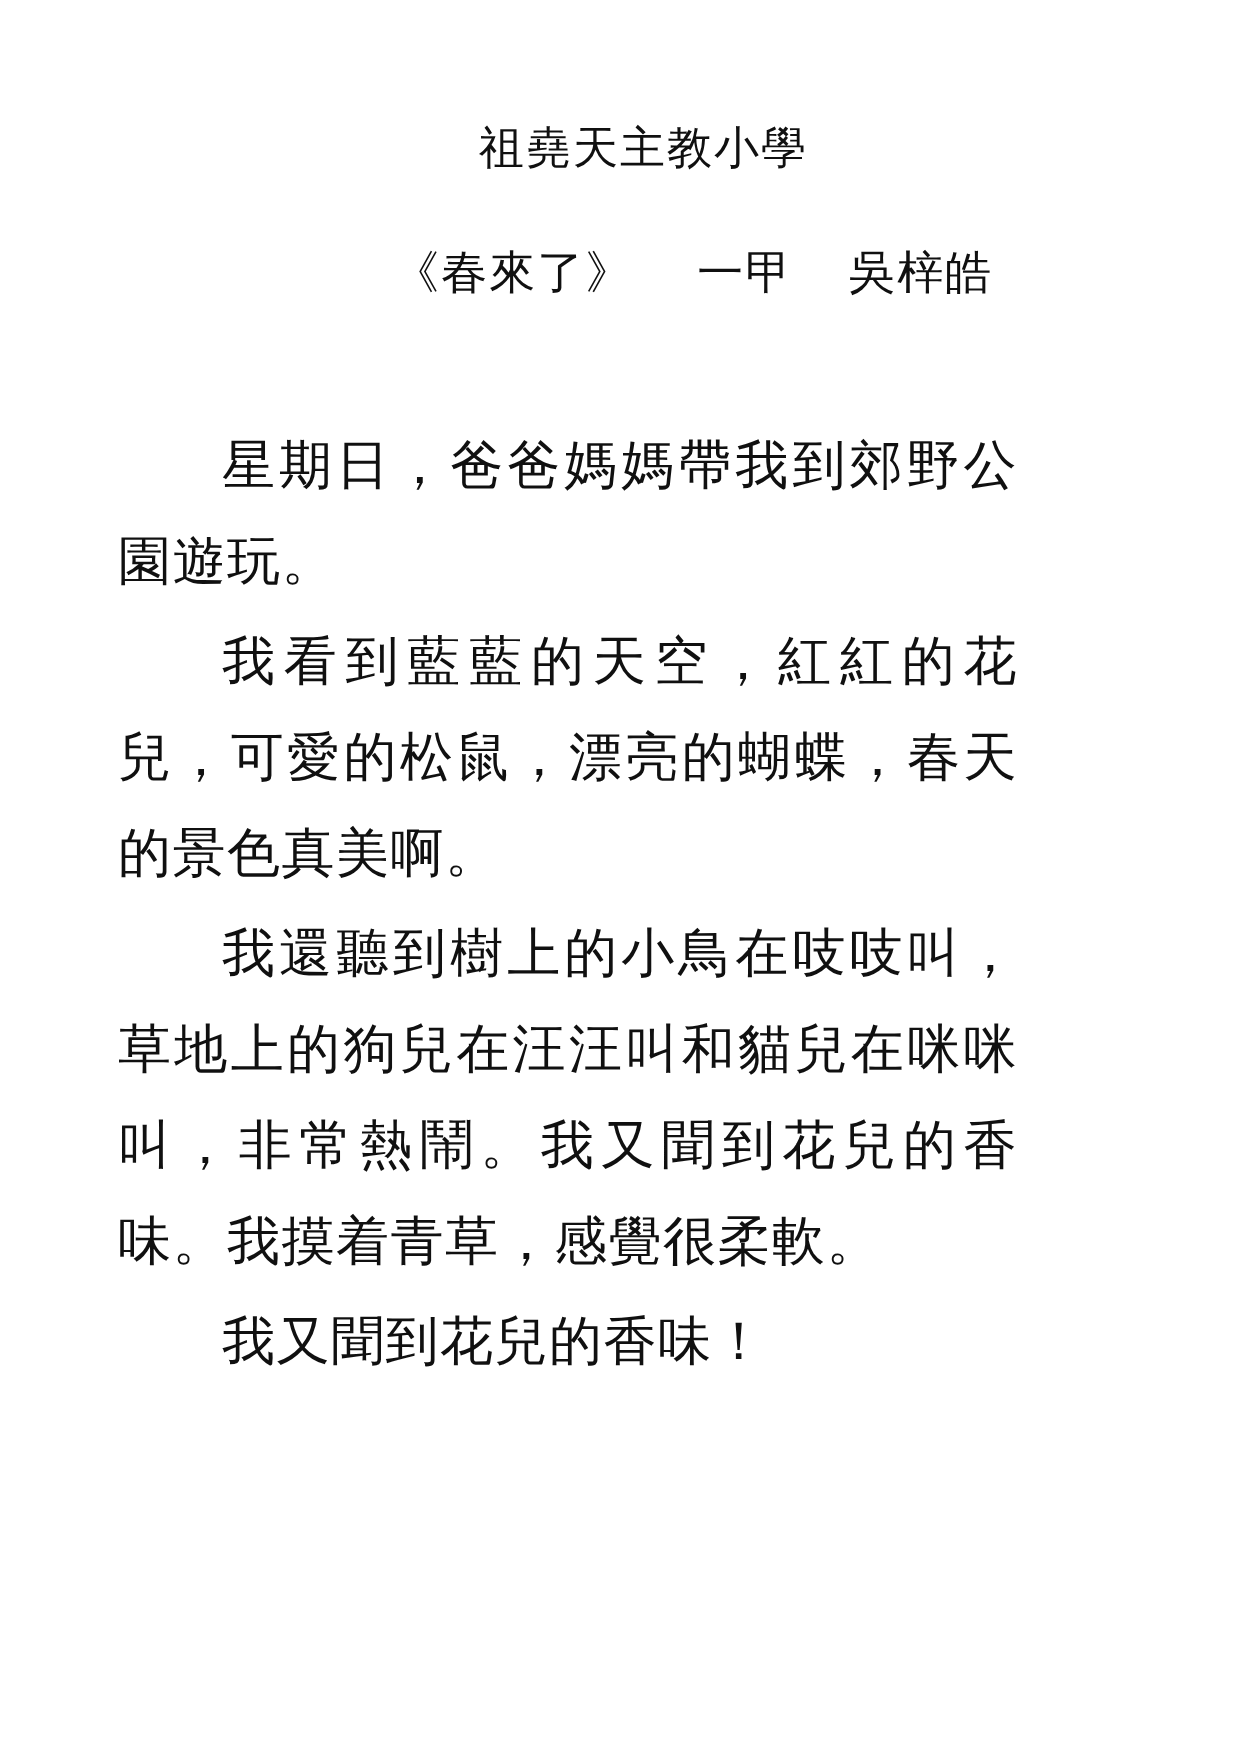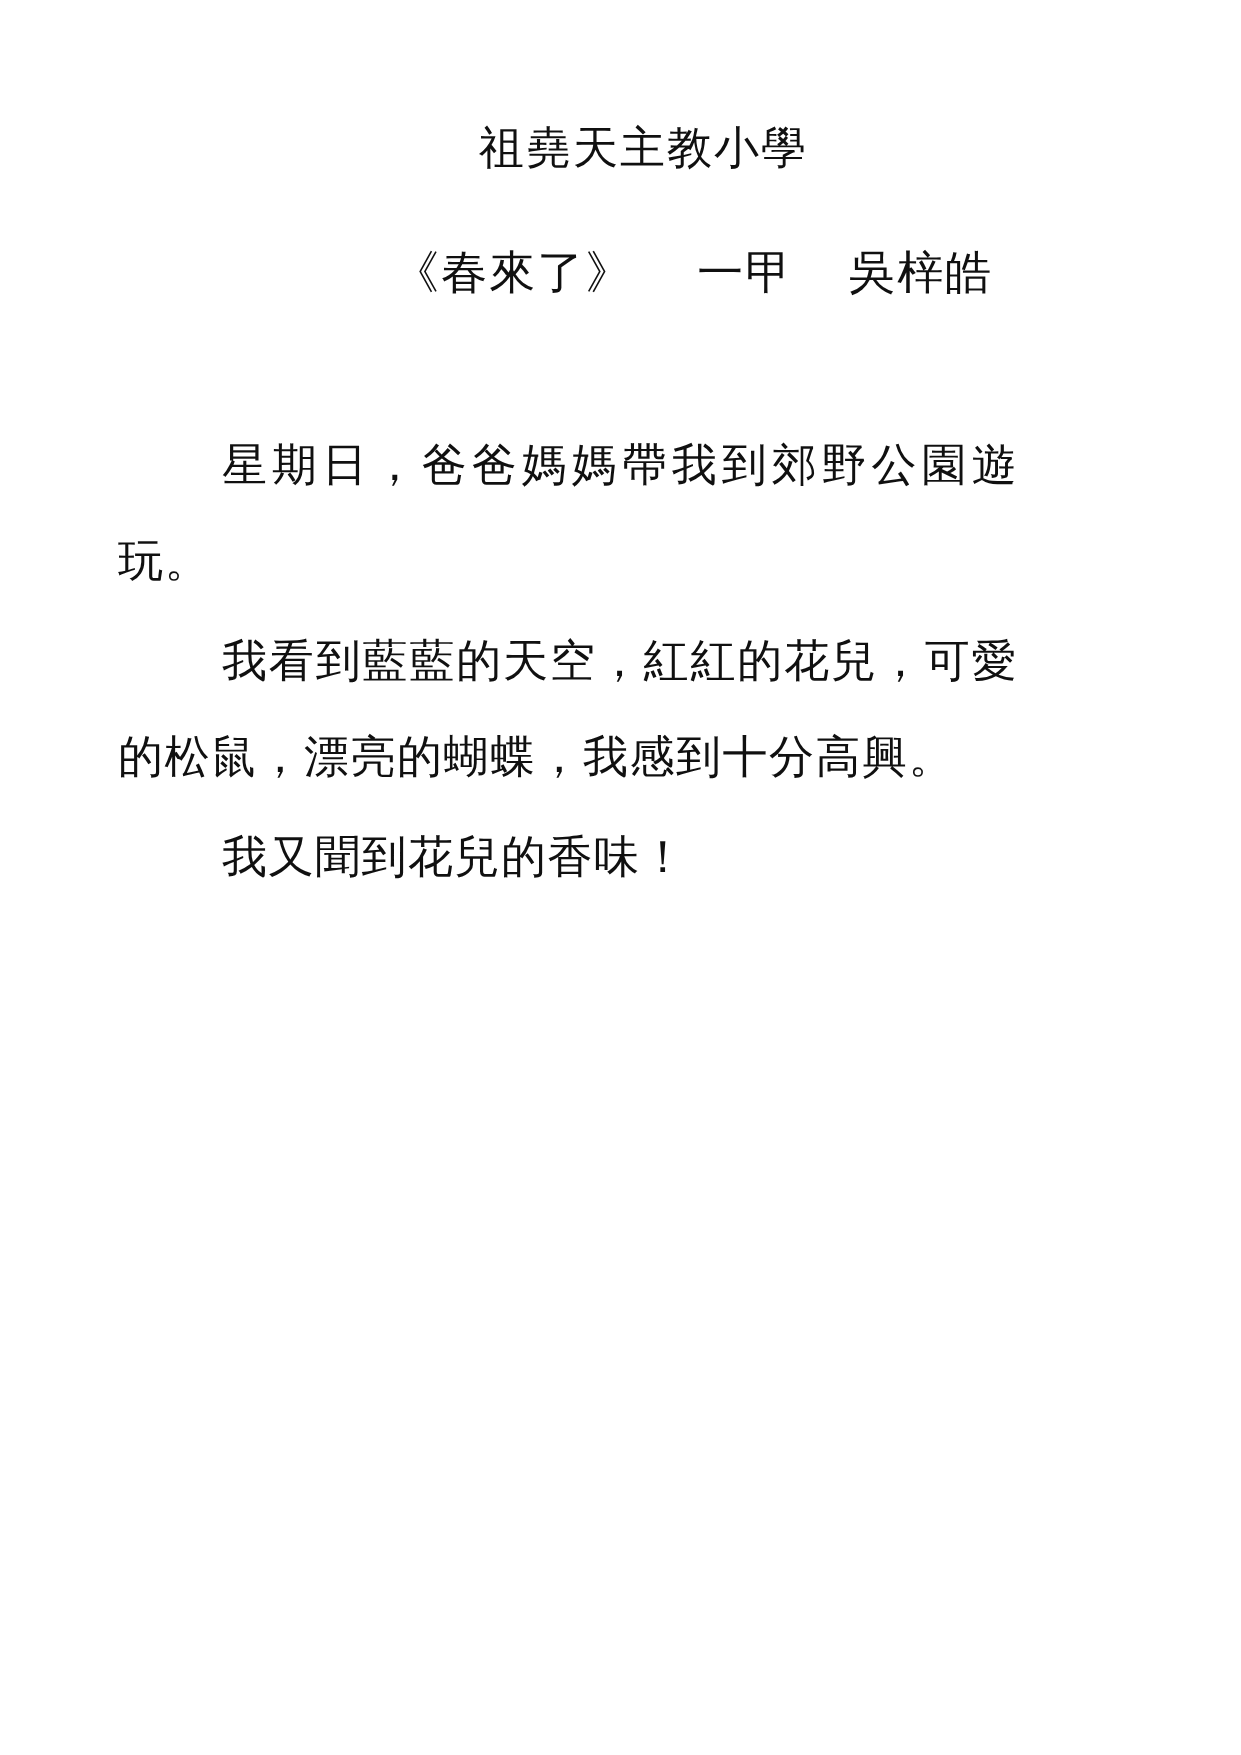--- a/index.html
+++ b/index.html
@@ -56,21 +56,21 @@
     width: 64px;
   }
   .gap-mid {
     display: inline-block;
     width: 56px;
   }
   .body-text {
     margin-top: 52px;
   }
   .para {
-    font-size: 45px;
+    font-size: 53px;
     line-height: 96px;
     letter-spacing: 1.5px;
     text-indent: 104px;
     margin: 0 0 4px 0;
     text-align: justify;
     text-justify: inter-character;
     word-break: break-all;
     max-width: 900px;
   }
   .para:last-child {
@@ -84,17 +84,18 @@
 
   <div class="doc-header">
     <div class="school-name">祖堯天主教小學</div>
     <div class="title-line">
       <span class="piece">《春來了》</span><span class="gap-wide"></span><span class="piece">一甲</span><span class="gap-mid"></span><span class="piece">吳梓皓</span>
     </div>
   </div>
 
   <div class="body-text">
     <p class="para">星期日，爸爸媽媽帶我到郊野公園遊玩。</p>
-    <p class="para">我看到藍藍的天空，紅紅的花兒，可愛的松鼠，漂亮的蝴蝶，我感到十分高興。</p>
+    <p class="para">我看到藍藍的天空，紅紅的花兒，可愛的松鼠，漂亮的蝴蝶，春天的景色真美啊。</p>
+    <p class="para">我還聽到樹上的小鳥在吱吱叫，草地上的狗兒在汪汪叫和貓兒在咪咪叫，非常熱鬧。我又聞到花兒的香味。我摸着青草，感覺很柔軟。</p>
     <p class="para">我又聞到花兒的香味！</p>
   </div>
 
 </div>
 
 </body></html>

